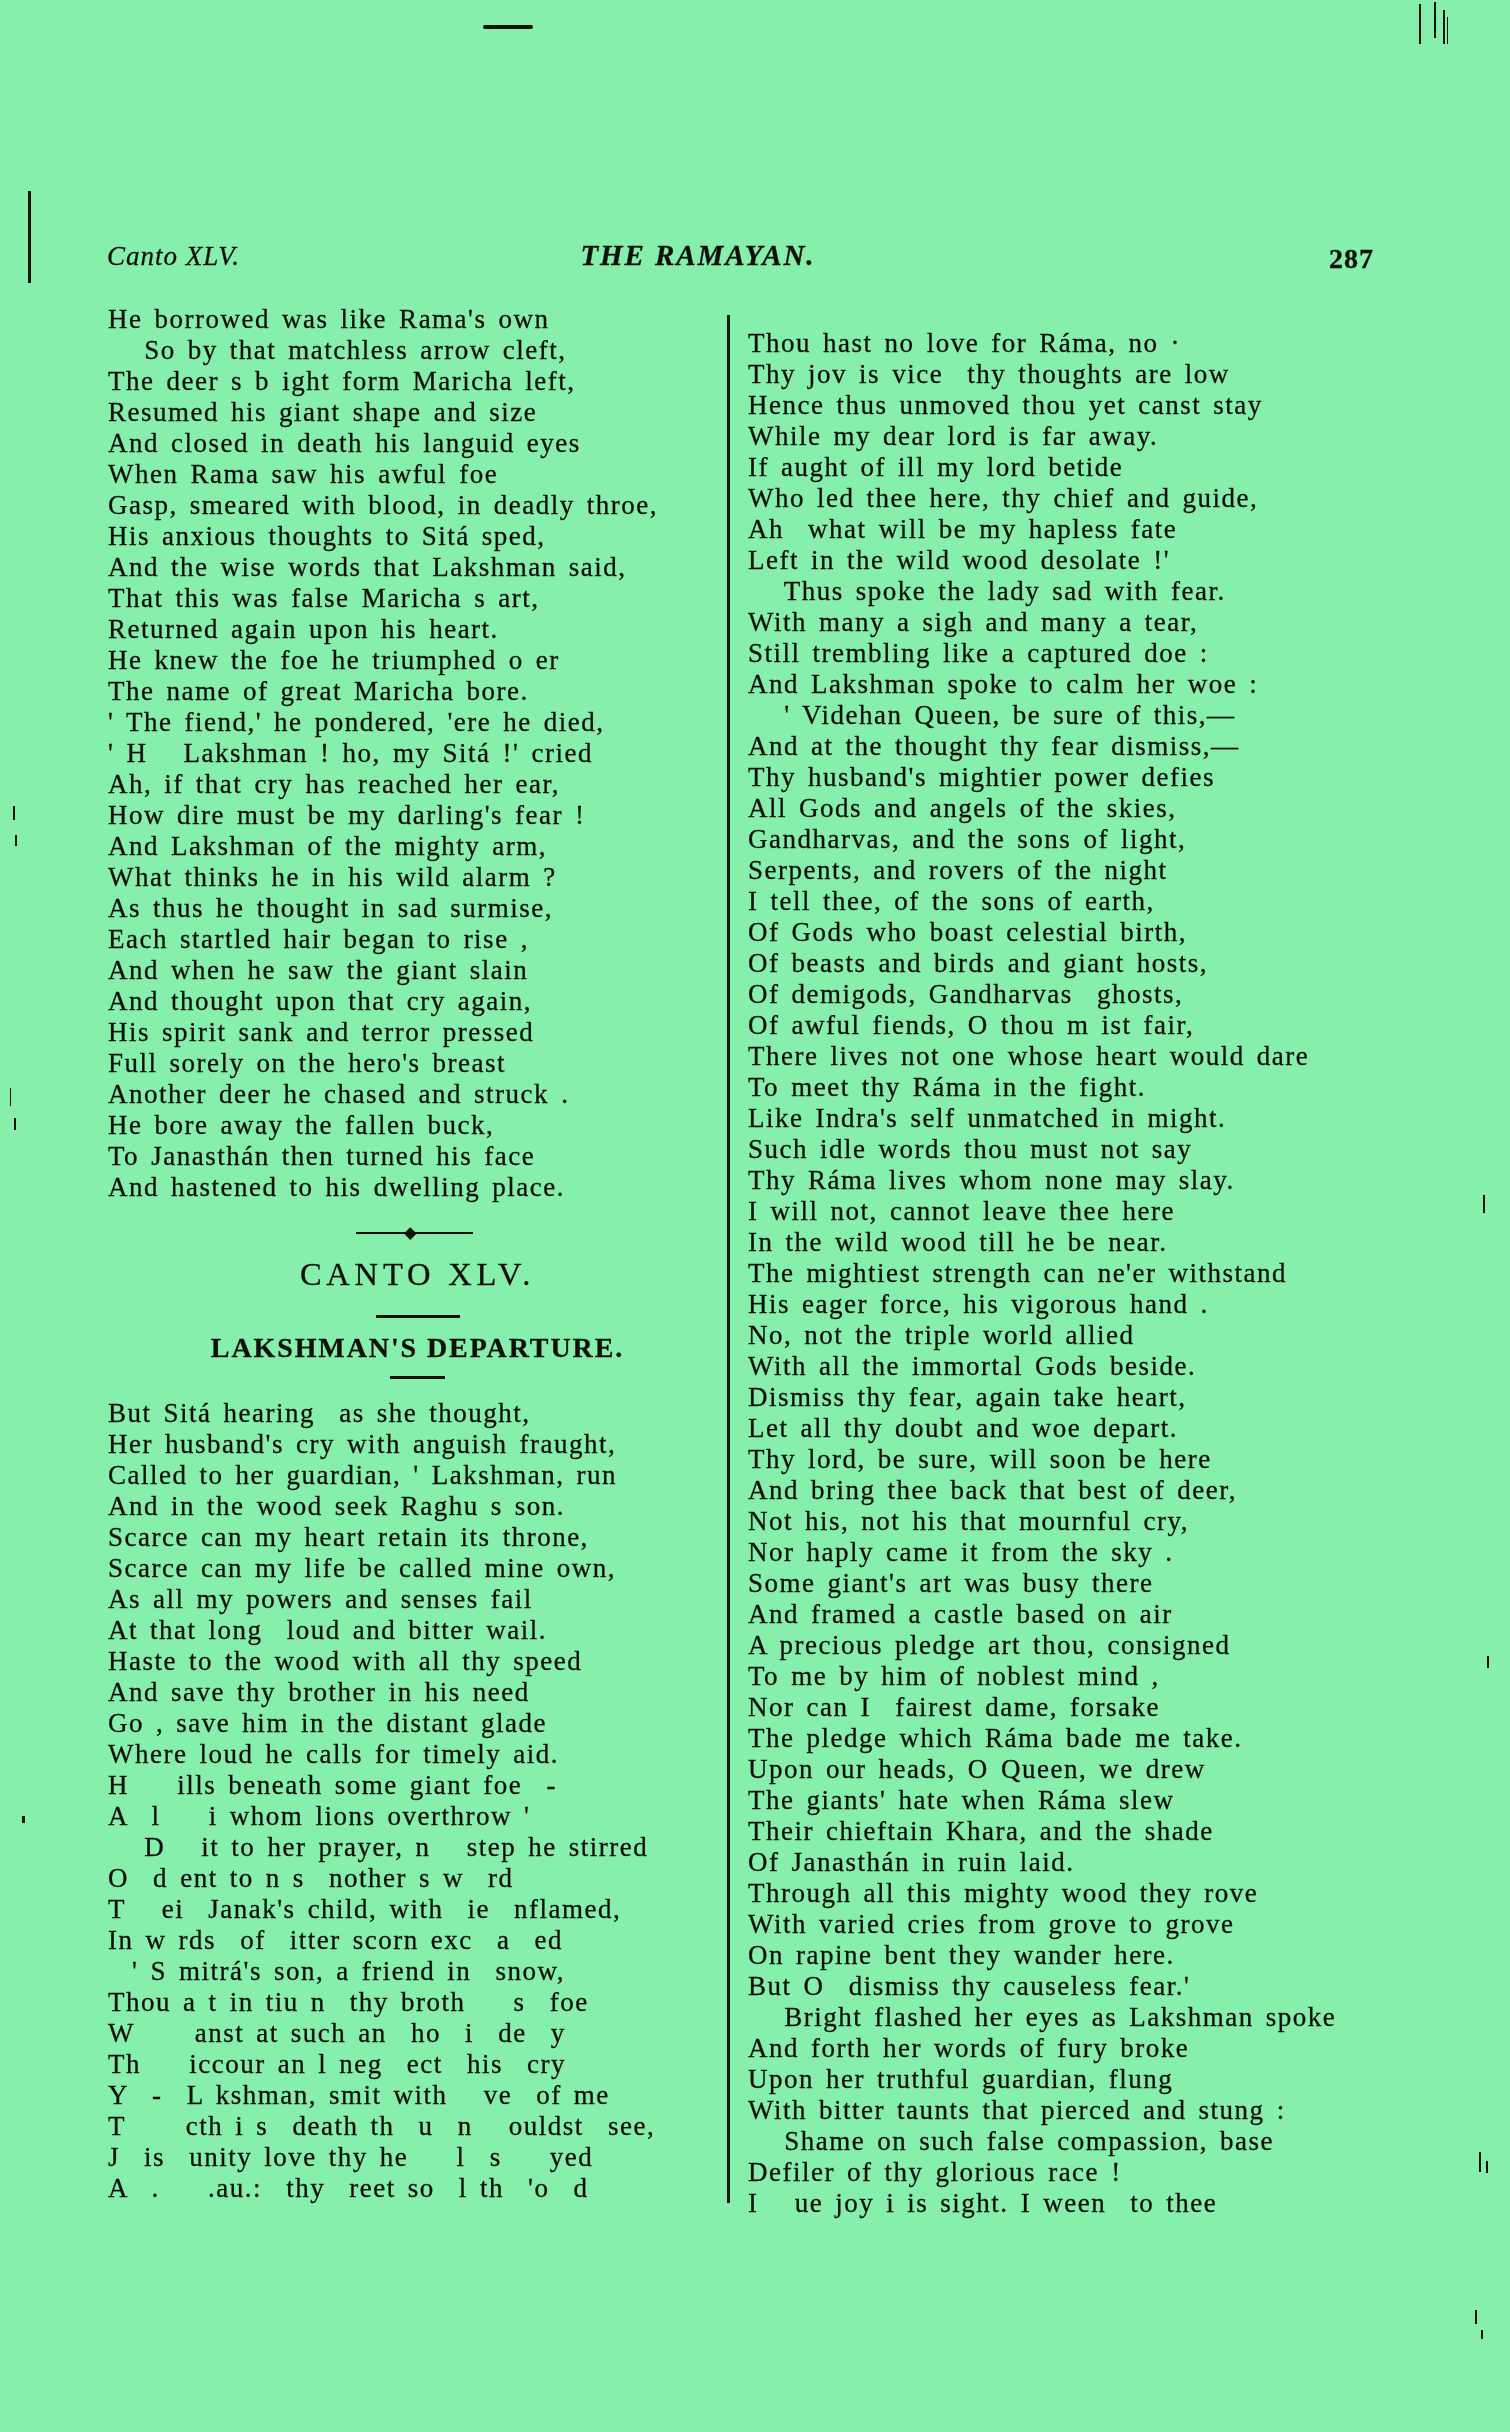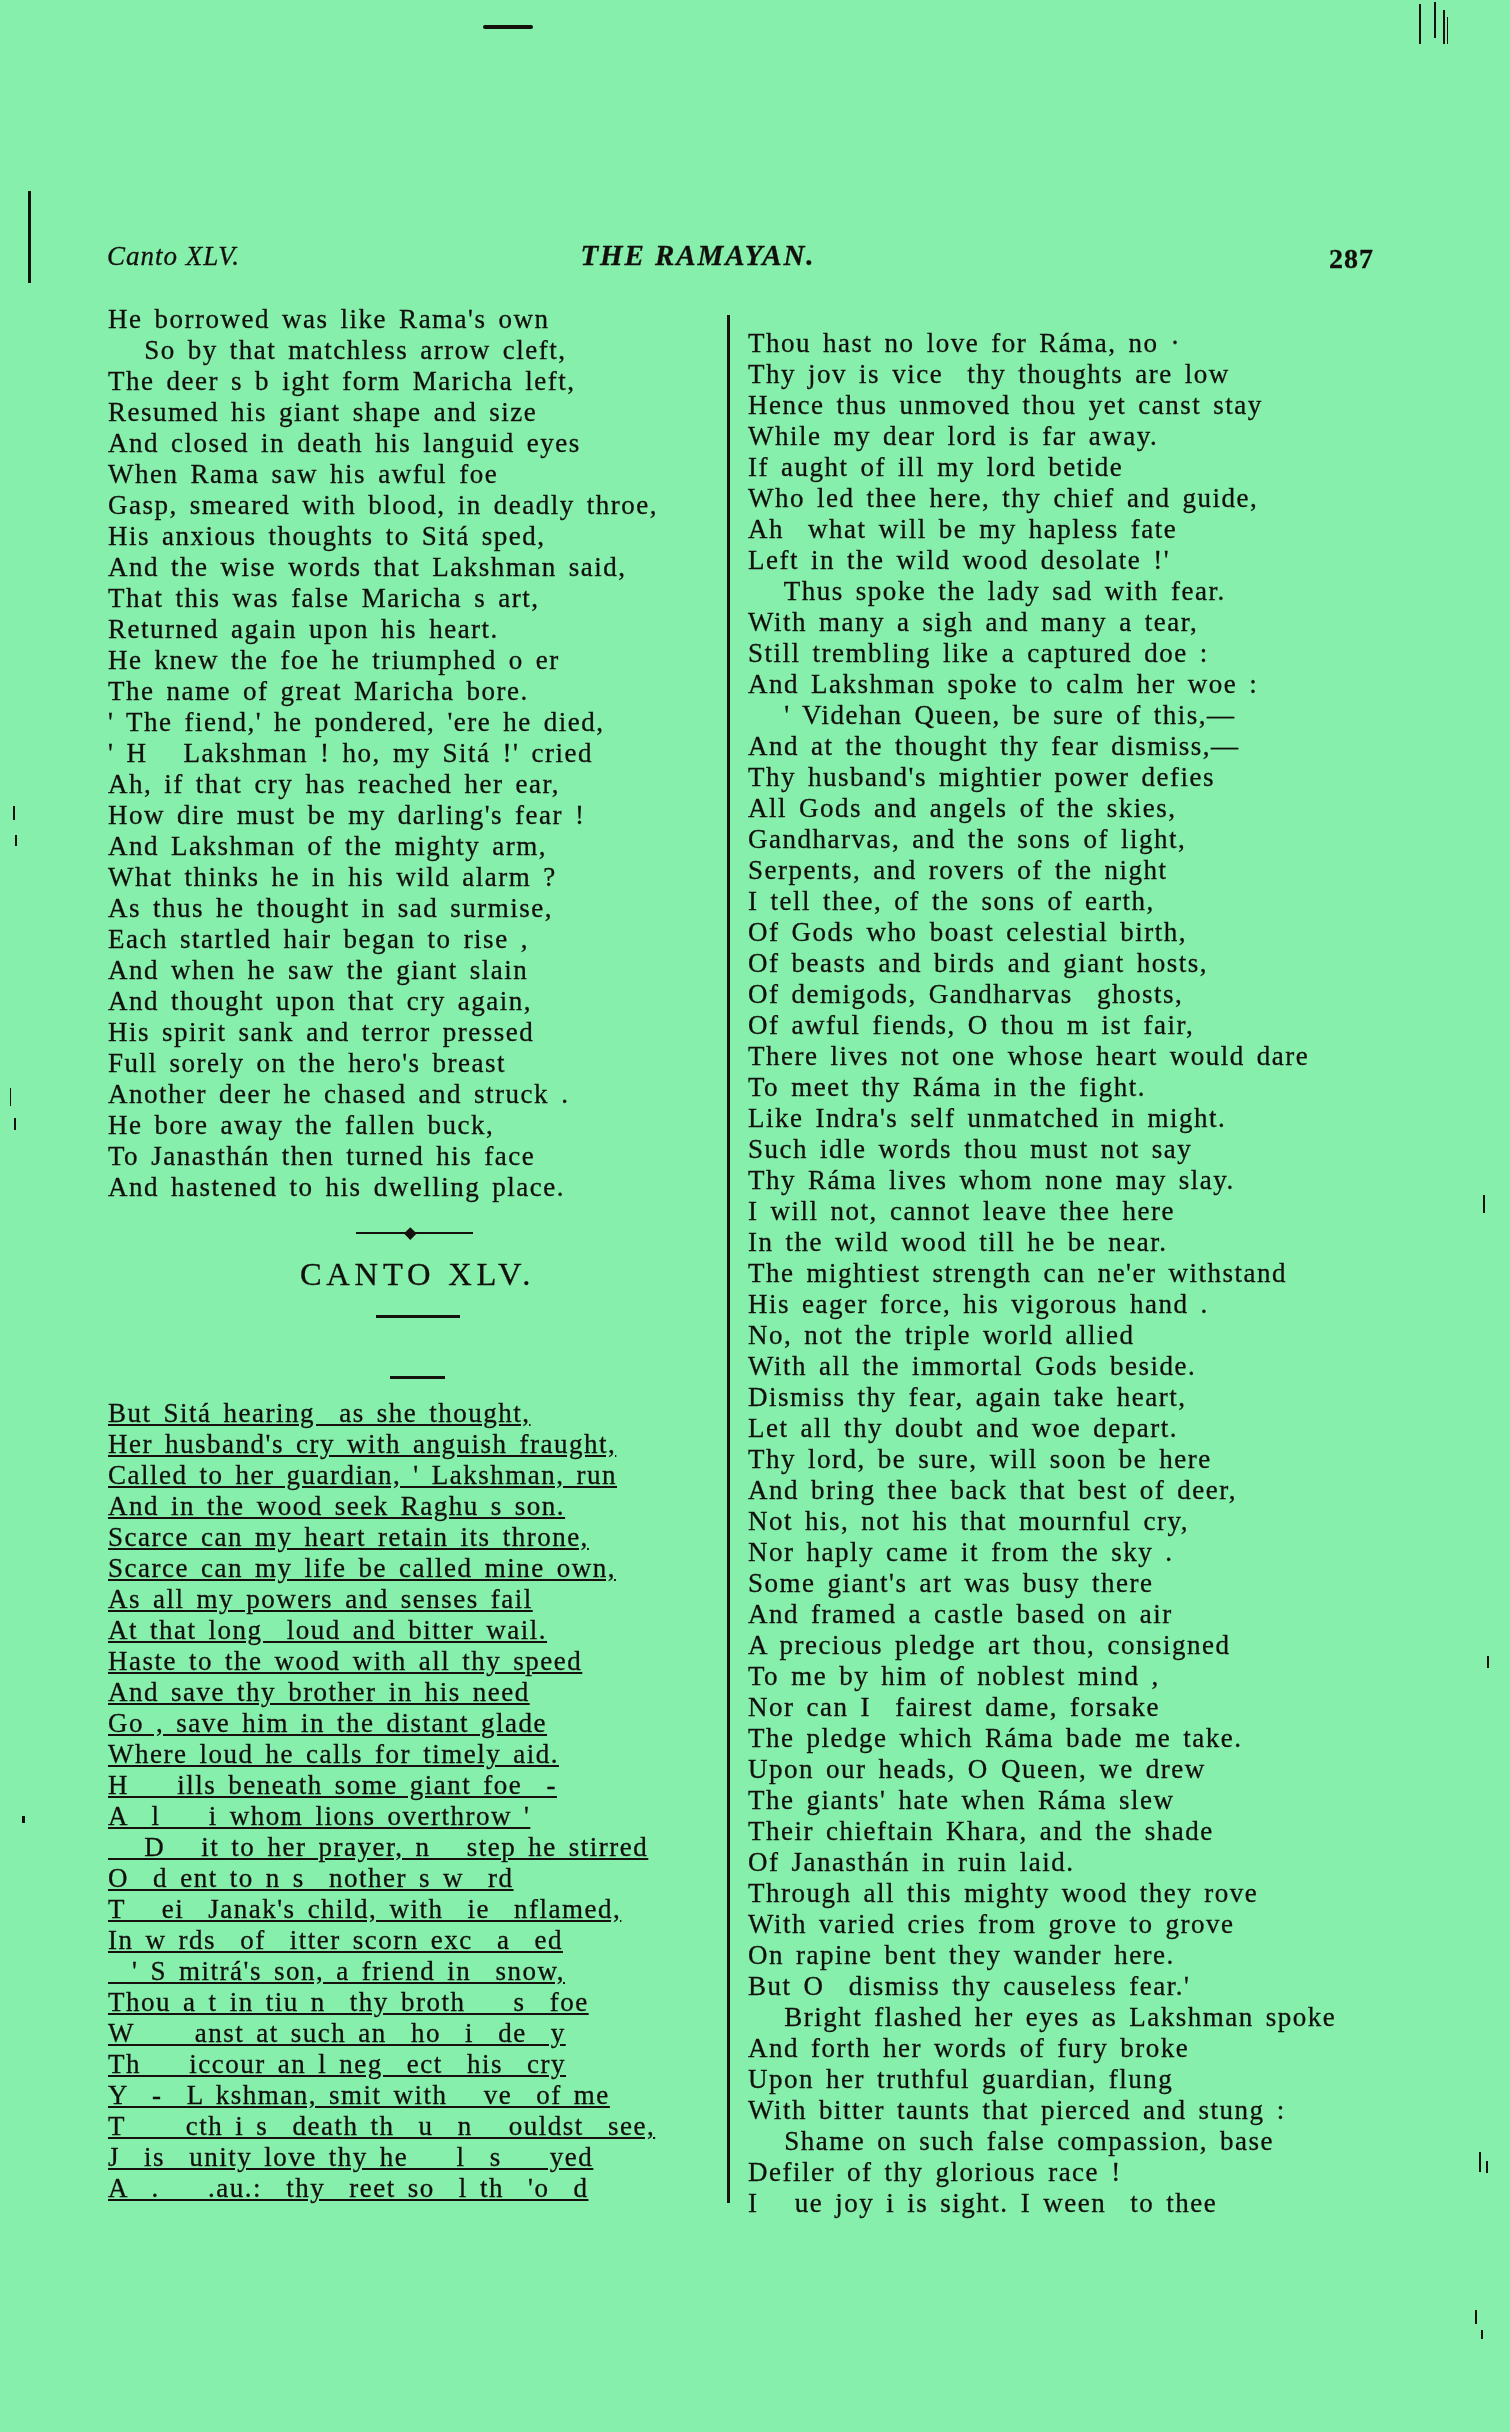--- a/index.html
+++ b/index.html
@@ -32,21 +32,21 @@
   }
   
   .col{
     position:absolute;
     font-size:27px;line-height:31px;
     letter-spacing:1.5px;word-spacing:3.8px;
     white-space:pre;
   }
   .col .tline{height:31px;}
   #left-stanza-1{left:108px;top:304px;width:631px;}
-  #left-stanza-2{left:108px;top:1398px;width:631px;text-decoration:underline;}
+  #left-stanza-2{left:108px;top:1398px;width:631px;}
   #right-lines  {left:748px;top:328px;width:650px;}
   
   .canto-ornament{
     position:absolute;left:356px;top:1232px;width:117px;height:0;
     border-top:2.4px solid #15120e;
   }
   .canto-ornament .diamond{
     position:absolute;left:50px;top:-5.3px;width:8.6px;height:8.6px;
     background:#15120e;transform:rotate(45deg);
   }
@@ -87,20 +87,21 @@
 
   <div class="col-divider"></div>
 
   <div id="left-stanza-1" class="col ink"><div class="tline">He borrowed was like Rama's own</div><div class="tline">   So by that matchless arrow cleft,</div><div class="tline">The deer s b ight form Maricha left,</div><div class="tline">Resumed his giant shape and size</div><div class="tline">And closed in death his languid eyes</div><div class="tline">When Rama saw his awful foe</div><div class="tline">Gasp, smeared with blood, in deadly throe,</div><div class="tline">His anxious thoughts to Sitá sped,</div><div class="tline">And the wise words that Lakshman said,</div><div class="tline">That this was false Maricha s art,</div><div class="tline">Returned again upon his heart.</div><div class="tline">He knew the foe he triumphed o er</div><div class="tline">The name of great Maricha bore.</div><div class="tline">' The fiend,' he pondered, 'ere he died,</div><div class="tline">' H   Lakshman ! ho, my Sitá !' cried</div><div class="tline">Ah, if that cry has reached her ear,</div><div class="tline">How dire must be my darling's fear !</div><div class="tline">And Lakshman of the mighty arm,</div><div class="tline">What thinks he in his wild alarm ?</div><div class="tline">As thus he thought in sad surmise,</div><div class="tline">Each startled hair began to rise ,</div><div class="tline">And when he saw the giant slain</div><div class="tline">And thought upon that cry again,</div><div class="tline">His spirit sank and terror pressed</div><div class="tline">Full sorely on the hero's breast</div><div class="tline">Another deer he chased and struck .</div><div class="tline">He bore away the fallen buck,</div><div class="tline">To Janasthán then turned his face</div><div class="tline">And hastened to his dwelling place.</div></div>
 
   <div class="canto-ornament">
     <span class="diamond"></span>
   </div>
   <div class="canto-heading ink">CANTO XLV.</div>
   <div class="rule-a"></div>
+  <div class="canto-subheading ink">LAKSHMAN'S DEPARTURE.</div>
   <div class="rule-b"></div>
 
   <div id="left-stanza-2" class="col ink"><div class="tline">But Sitá hearing  as she thought,</div><div class="tline">Her husband's cry with anguish fraught,</div><div class="tline">Called to her guardian, ' Lakshman, run</div><div class="tline">And in the wood seek Raghu s son.</div><div class="tline">Scarce can my heart retain its throne,</div><div class="tline">Scarce can my life be called mine own,</div><div class="tline">As all my powers and senses fail</div><div class="tline">At that long  loud and bitter wail.</div><div class="tline">Haste to the wood with all thy speed</div><div class="tline">And save thy brother in his need</div><div class="tline">Go , save him in the distant glade</div><div class="tline">Where loud he calls for timely aid.</div><div class="tline">H    ills beneath some giant foe  -</div><div class="tline">A  l    i whom lions overthrow '</div><div class="tline">   D   it to her prayer, n   step he stirred</div><div class="tline">O  d ent to n s  nother s w  rd</div><div class="tline">T   ei  Janak's child, with  ie  nflamed,</div><div class="tline">In w rds  of  itter scorn exc  a  ed</div><div class="tline">  ' S mitrá's son, a friend in  snow,</div><div class="tline">Thou a t in tiu n  thy broth    s  foe</div><div class="tline">W     anst at such an  ho  i  de  y</div><div class="tline">Th    iccour an l neg  ect  his  cry</div><div class="tline">Y  -  L kshman, smit with   ve  of me</div><div class="tline">T     cth i s  death th  u  n   ouldst  see,</div><div class="tline">J  is  unity love thy he    l  s    yed</div><div class="tline">A  .    .au.:  thy  reet so  l th  'o  d</div></div>
 
   <div id="right-lines" class="col ink"><div class="tline">Thou hast no love for Ráma, no ·</div><div class="tline">Thy jov is vice  thy thoughts are low</div><div class="tline">Hence thus unmoved thou yet canst stay</div><div class="tline">While my dear lord is far away.</div><div class="tline">If aught of ill my lord betide</div><div class="tline">Who led thee here, thy chief and guide,</div><div class="tline">Ah  what will be my hapless fate</div><div class="tline">Left in the wild wood desolate !'</div><div class="tline">   Thus spoke the lady sad with fear.</div><div class="tline">With many a sigh and many a tear,</div><div class="tline">Still trembling like a captured doe :</div><div class="tline">And Lakshman spoke to calm her woe :</div><div class="tline">   ' Videhan Queen, be sure of this,—</div><div class="tline">And at the thought thy fear dismiss,—</div><div class="tline">Thy husband's mightier power defies</div><div class="tline">All Gods and angels of the skies,</div><div class="tline">Gandharvas, and the sons of light,</div><div class="tline">Serpents, and rovers of the night</div><div class="tline">I tell thee, of the sons of earth,</div><div class="tline">Of Gods who boast celestial birth,</div><div class="tline">Of beasts and birds and giant hosts,</div><div class="tline">Of demigods, Gandharvas  ghosts,</div><div class="tline">Of awful fiends, O thou m ist fair,</div><div class="tline">There lives not one whose heart would dare</div><div class="tline">To meet thy Ráma in the fight.</div><div class="tline">Like Indra's self unmatched in might.</div><div class="tline">Such idle words thou must not say</div><div class="tline">Thy Ráma lives whom none may slay.</div><div class="tline">I will not, cannot leave thee here</div><div class="tline">In the wild wood till he be near.</div><div class="tline">The mightiest strength can ne'er withstand</div><div class="tline">His eager force, his vigorous hand .</div><div class="tline">No, not the triple world allied</div><div class="tline">With all the immortal Gods beside.</div><div class="tline">Dismiss thy fear, again take heart,</div><div class="tline">Let all thy doubt and woe depart.</div><div class="tline">Thy lord, be sure, will soon be here</div><div class="tline">And bring thee back that best of deer,</div><div class="tline">Not his, not his that mournful cry,</div><div class="tline">Nor haply came it from the sky .</div><div class="tline">Some giant's art was busy there</div><div class="tline">And framed a castle based on air</div><div class="tline">A precious pledge art thou, consigned</div><div class="tline">To me by him of noblest mind ,</div><div class="tline">Nor can I  fairest dame, forsake</div><div class="tline">The pledge which Ráma bade me take.</div><div class="tline">Upon our heads, O Queen, we drew</div><div class="tline">The giants' hate when Ráma slew</div><div class="tline">Their chieftain Khara, and the shade</div><div class="tline">Of Janasthán in ruin laid.</div><div class="tline">Through all this mighty wood they rove</div><div class="tline">With varied cries from grove to grove</div><div class="tline">On rapine bent they wander here.</div><div class="tline">But O  dismiss thy causeless fear.'</div><div class="tline">   Bright flashed her eyes as Lakshman spoke</div><div class="tline">And forth her words of fury broke</div><div class="tline">Upon her truthful guardian, flung</div><div class="tline">With bitter taunts that pierced and stung :</div><div class="tline">   Shame on such false compassion, base</div><div class="tline">Defiler of thy glorious race !</div><div class="tline">I   ue joy i is sight. I ween  to thee</div></div>
 
   <div class="mark" style="left:483px;top:25px;width:50px;height:3.8px;border-radius:1.9px;"></div>
   <div class="mark" style="left:1419px;top:3.8px;width:1.9px;height:40px;"></div>
   <div class="mark" style="left:1434px;top:1.9px;width:1.9px;height:36px;"></div>
   <div class="mark" style="left:1443px;top:9.6px;width:1.9px;height:34px;"></div>

